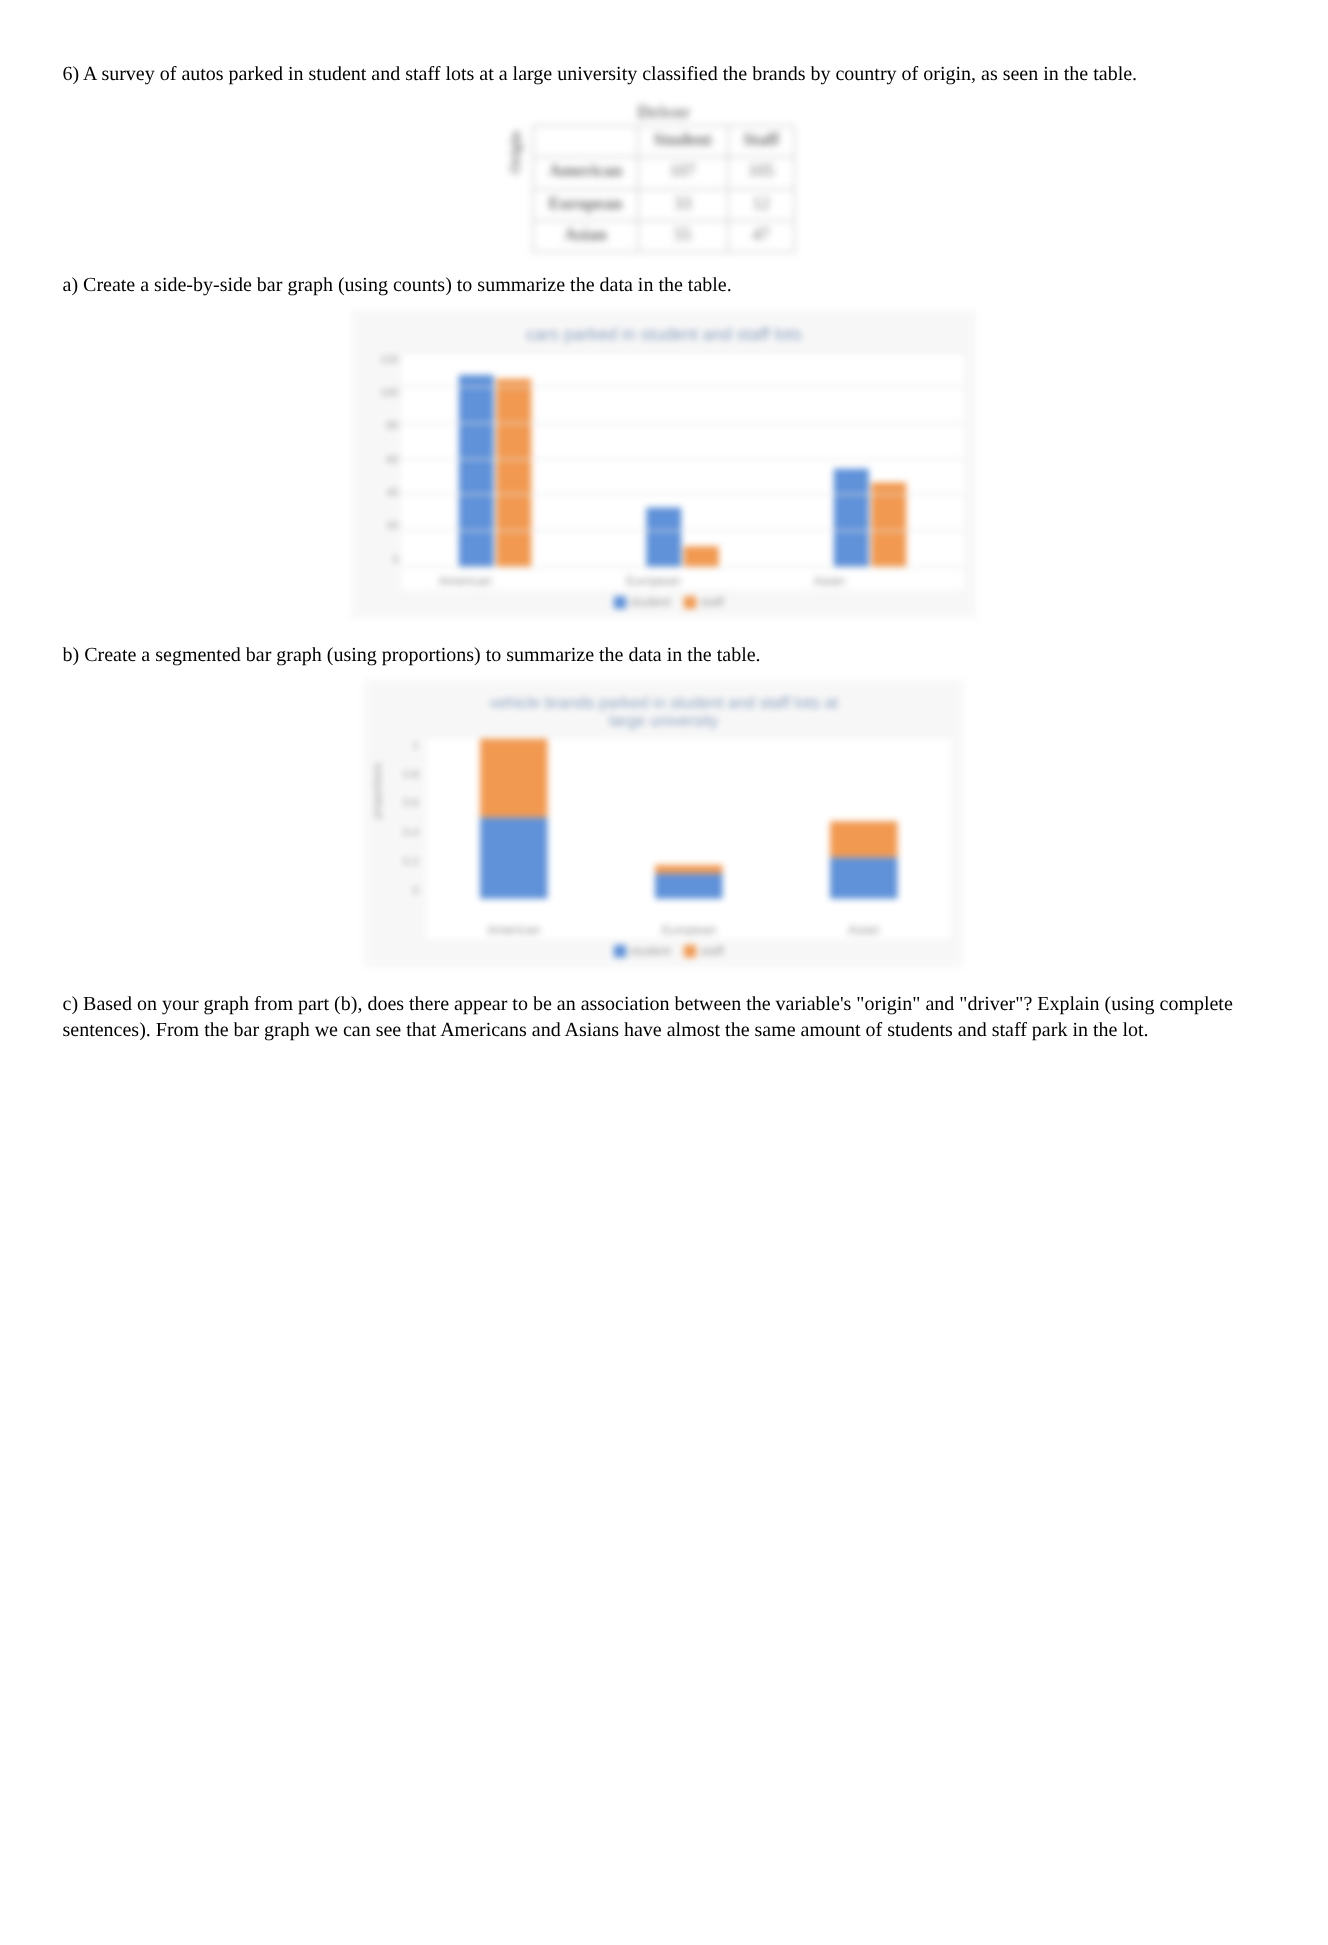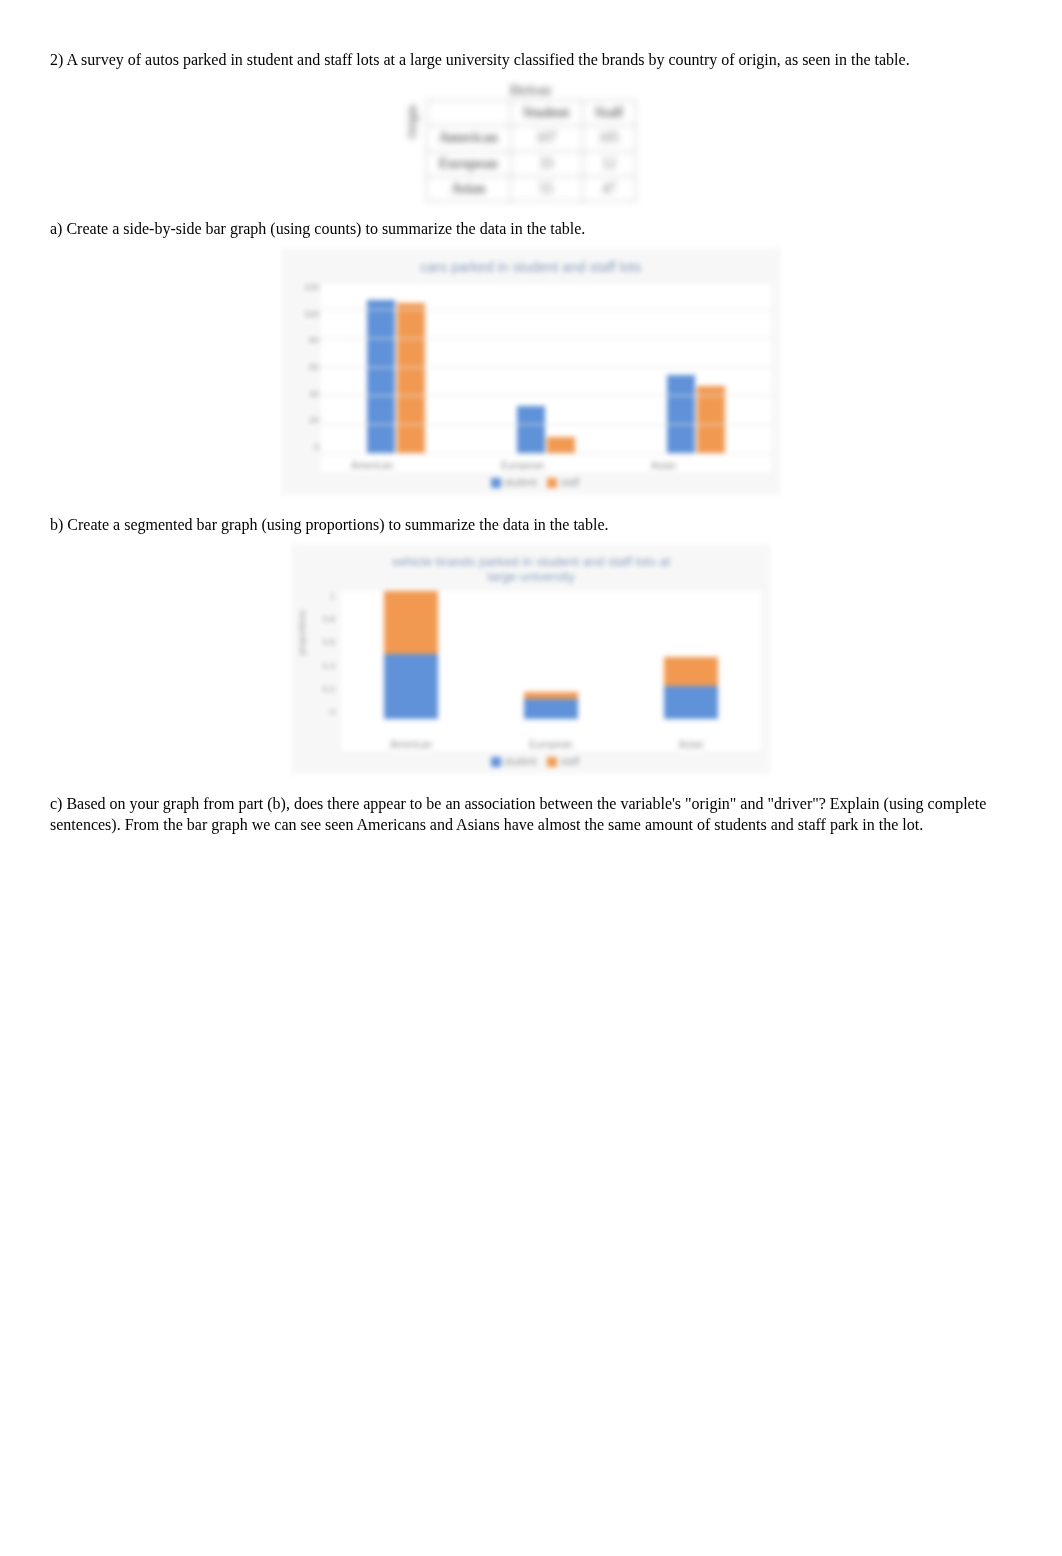--- a/index.html
+++ b/index.html
@@ -205,21 +205,21 @@
       text-align: center;
       font-size: 10px;
       color: #888;
       margin-top: 4px;
       font-family: Arial, sans-serif;
     }
   </style>
 </head>
 <body>
 
-<p class="para">2) A survey of autos parked in student and staff lots at a large university classified the brands by country of origin, as seen in the table.</p>
+<p class="para">6) A survey of autos parked in student and staff lots at a large university classified the brands by country of origin, as seen in the table.</p>
 
 <div class="blur-table">
   <div class="side-label">Origin</div>
   <div class="hdr">Driver</div>
   <table>
     <tbody>
         <tr>
       <th></th>
       <th>Student</th>
       <th>Staff</th>
@@ -326,13 +326,13 @@
         <div style="width: 90px;">European</div>
         <div style="width: 90px;">Asian</div>
       </div>
   </div>
   <div class="legend-b">
     <span class="sw" style="display:inline-block;width:10px;height:10px;background:#4a83d4;margin:0 3px 0 8px;vertical-align:middle"></span><span>student</span>
     <span class="sw" style="display:inline-block;width:10px;height:10px;background:#f08c3a;margin:0 3px 0 8px;vertical-align:middle"></span><span>staff</span>
   </div>
 </div>
 
-<p class="para">c) Based on your graph from part (b), does there appear to be an association between the variable's "origin" and "driver"? Explain (using complete sentences). From the bar graph we can see seen Americans and Asians have almost the same amount of students and staff park in the lot.</p>
+<p class="para">c) Based on your graph from part (b), does there appear to be an association between the variable's "origin" and "driver"? Explain (using complete sentences). From the bar graph we can see that Americans and Asians have almost the same amount of students and staff park in the lot.</p>
 
 </body></html>

